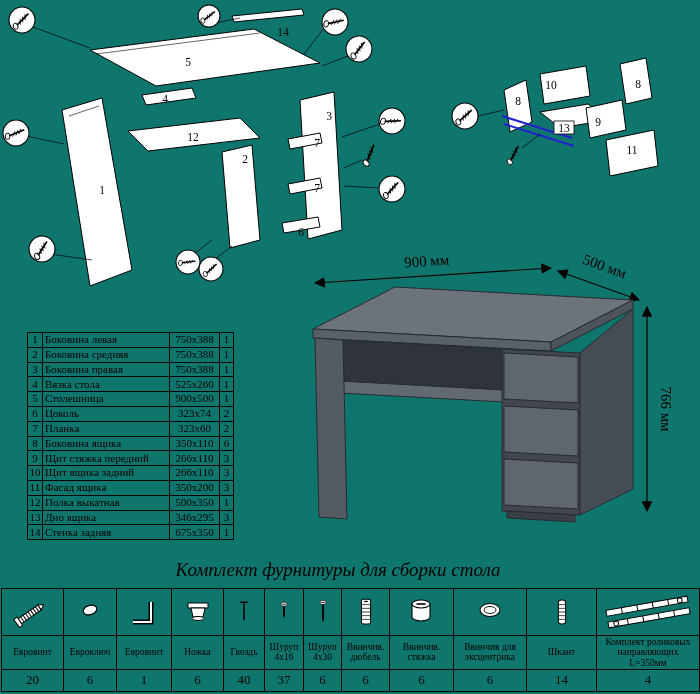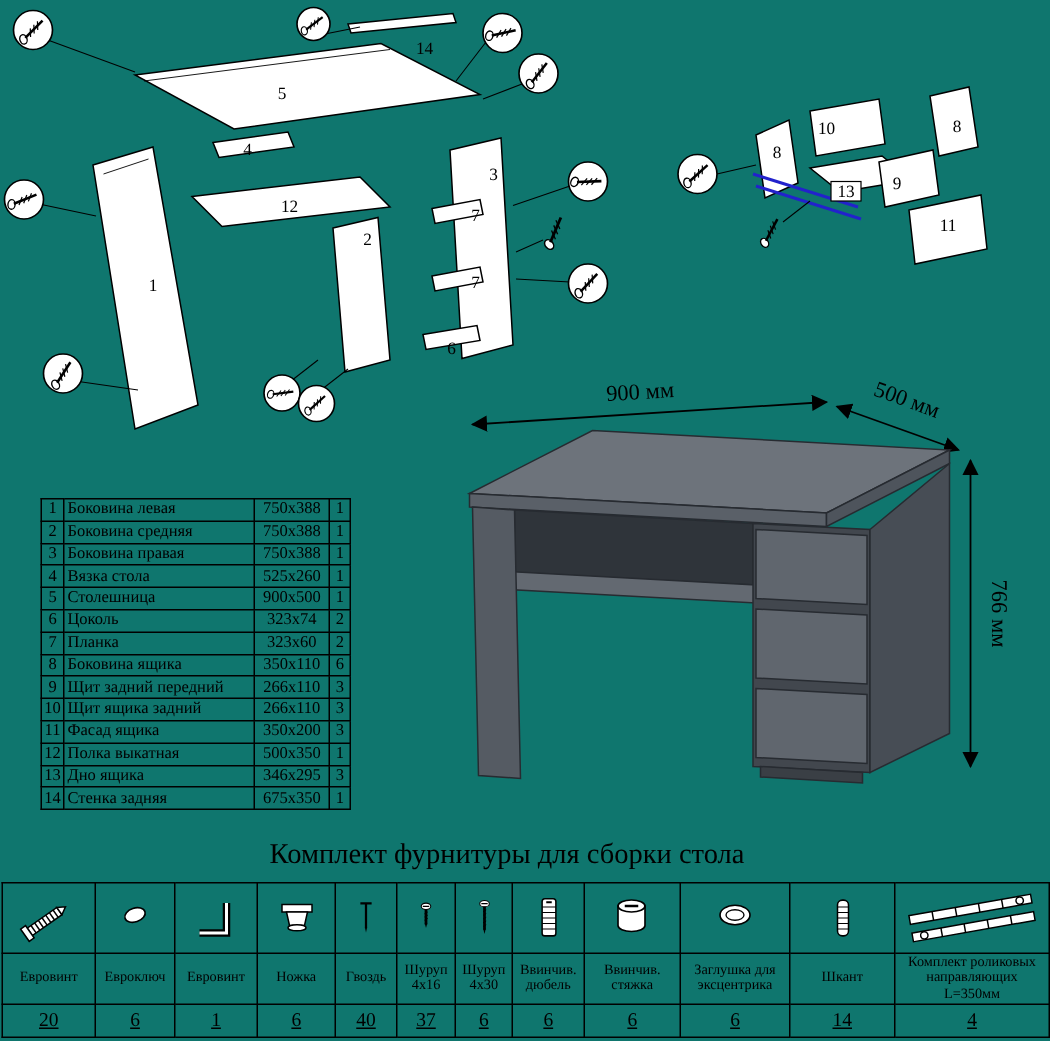--- a/index.html
+++ b/index.html
@@ -6,26 +6,26 @@
   .sheet{position:relative;width:700px;height:694px;background:#0f766e;overflow:hidden;
          font-family:"Liberation Serif",serif;color:#000;}
   .sheet svg{position:absolute;}
   .diag-left{left:2px;top:2px;}
   .diag-right{left:448px;top:50px;}
   .desk-svg{left:295px;top:243px;}
   table{border-collapse:collapse;}
   .parts{position:absolute;left:27px;top:332px;width:206px;font-size:11px;table-layout:fixed;}
   .parts td{border:1px solid #000;padding:0 2px;height:13.8px;line-height:1.02;white-space:nowrap;overflow:hidden;}
   .parts td.c{text-align:center;padding:0 1px;}
-  .hw-title{position:absolute;left:0;top:559px;width:676px;text-align:center;font-size:19px;}
+  .hw-title{position:absolute;left:0;top:559px;width:676px;text-align:center;font-size:19px;font-style:italic;}
   .hw{position:absolute;left:1px;top:588px;width:698px;table-layout:fixed;text-align:center;font-size:9.5px;}
   .hw td{border:1px solid #000;padding:1px;overflow:hidden;vertical-align:middle;}
   .hw tr.irow td{height:44px;}
   .hw tr.lrow td{height:30px;line-height:1.08;}
-  .hw tr.qrow td{height:19px;font-size:13px;text-decoration:underline;}
+  .hw tr.qrow td{height:19px;font-size:13px;}
   .hw svg{position:static;display:inline-block;vertical-align:middle;}
 </style>
 </head>
 <body>
 
 <div class="sheet">
 
   <svg class="diag-left" width="446" height="332" viewBox="0 0 446 332">
     <defs>
       <g id="mscrew">
@@ -212,21 +212,21 @@
           <td class="c">2</td>
         </tr>
       <tr>
           <td class="c">8</td>
           <td>Боковина ящика</td>
           <td class="c">350x110</td>
           <td class="c">6</td>
         </tr>
       <tr>
           <td class="c">9</td>
-          <td>Щит задний передний</td>
+          <td>Щит стяжка передний</td>
           <td class="c">266x110</td>
           <td class="c">3</td>
         </tr>
       <tr>
           <td class="c">10</td>
           <td>Щит ящика задний</td>
           <td class="c">266x110</td>
           <td class="c">3</td>
         </tr>
       <tr>
@@ -372,21 +372,21 @@
       <tr class="lrow">
         <td>Евровинт</td>
         <td>Евроключ</td>
         <td>Евровинт</td>
         <td>Ножка</td>
         <td>Гвоздь</td>
         <td>Шуруп 4x16</td>
         <td>Шуруп 4x30</td>
         <td>Ввинчив. дюбель</td>
         <td>Ввинчив. стяжка</td>
-        <td>Заглушка для эксцентрика</td>
+        <td>Ввинчив для эксцентрика</td>
         <td>Шкант</td>
         <td>Комплект роликовых направляющих L=350мм</td>
       </tr>
       <tr class="qrow">
         <td>20</td>
         <td>6</td>
         <td>1</td>
         <td>6</td>
         <td>40</td>
         <td>37</td>

